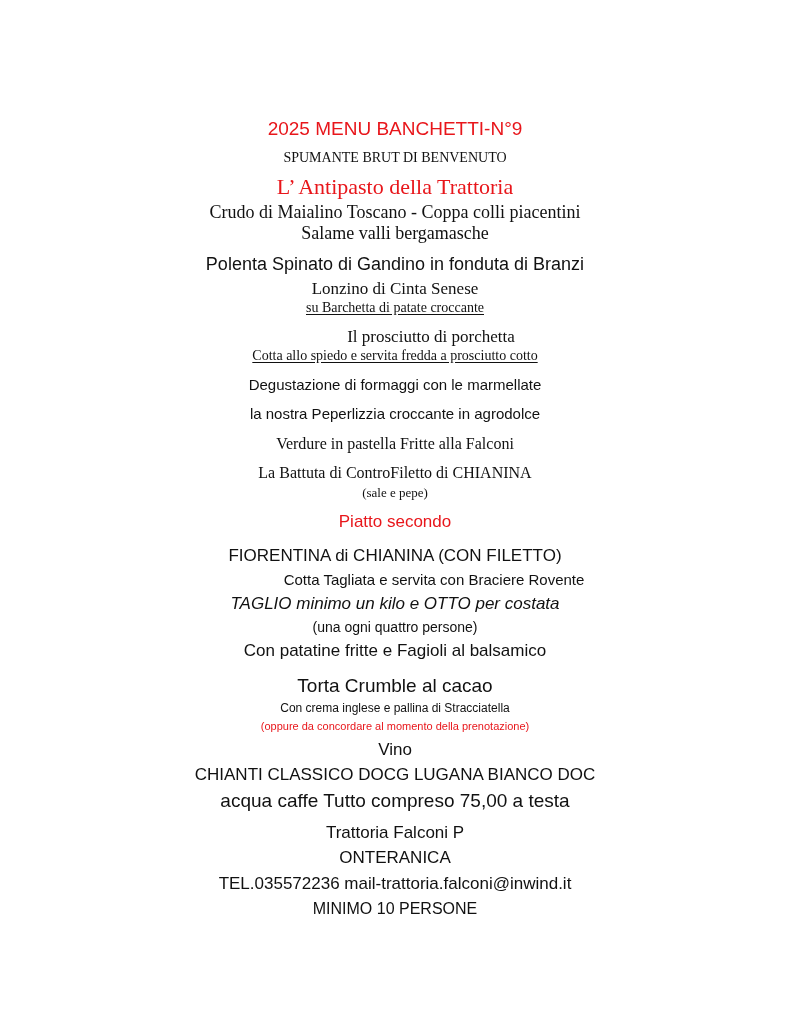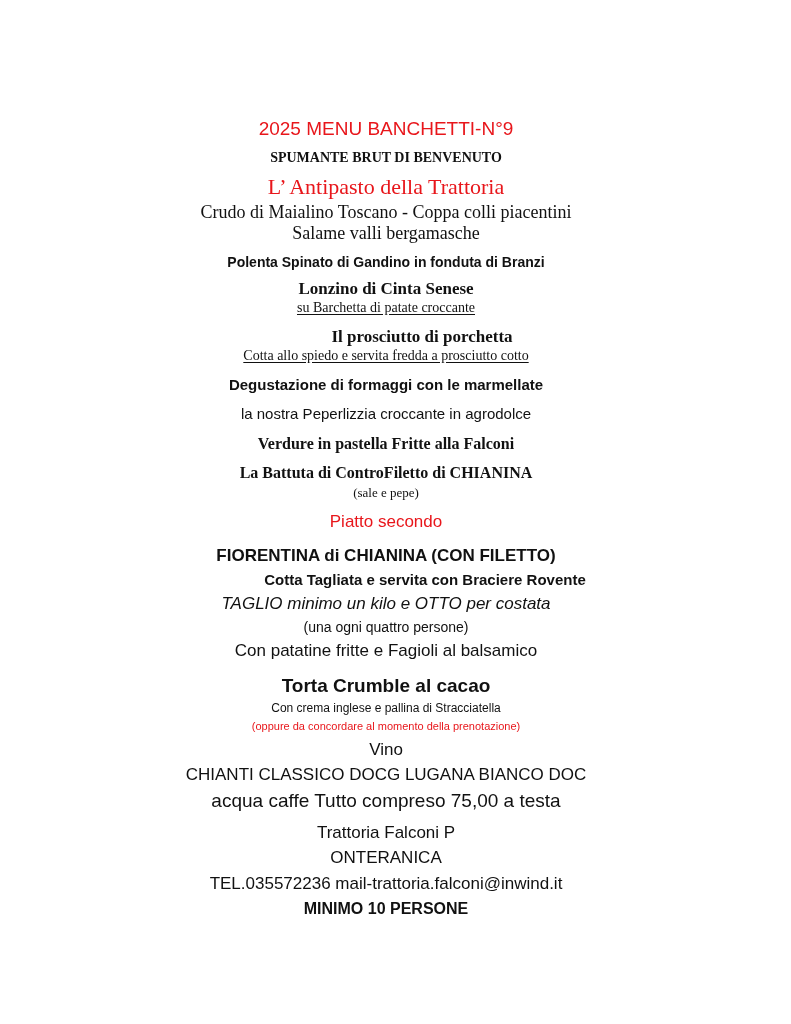--- a/index.html
+++ b/index.html
@@ -1,37 +1,37 @@
 <!DOCTYPE html>
 <html><head>
 <meta charset="utf-8">
 <style>
   html, body { margin: 0; padding: 0; background: #ffffff; }
   body { width: 791px; height: 1024px; position: relative; overflow: hidden; }
   .line {
-    position: absolute; left: 4px; width: 764px; text-align: center;
+    position: absolute; left: 13px; width: 764px; text-align: center;
     white-space: nowrap; color: #111111; line-height: 1;
   }
   .sans { font-family: "Liberation Sans", "DejaVu Sans", sans-serif; }
   .serif { font-family: "Liberation Serif", "DejaVu Serif", serif; }
   .red { color: #e8161b; }
-  .bold { font-weight: bold; }
+  .bold { font-weight: normal; }
   .italic { font-style: italic; }
   .u { text-decoration: underline; text-underline-offset: 2px; }
 </style>
 </head>
 <body>
 
 <div>
   <div class="line sans red" style="top:119px;font-size:19px;">2025 MENU BANCHETTI-N°9</div>
   <div class="line serif bold" style="top:151px;font-size:14px;">SPUMANTE BRUT DI BENVENUTO</div>
   <div class="line serif red" style="top:176px;font-size:22px;">L’ Antipasto della Trattoria</div>
   <div class="line serif" style="top:203px;font-size:18px;">Crudo di Maialino Toscano - Coppa colli piacentini</div>
   <div class="line serif" style="top:224px;font-size:18px;">Salame valli bergamasche</div>
-  <div class="line sans bold" style="top:255px;font-size:14px;">Polenta Spinato di Gandino  in fonduta di Branzi</div>
+  <div class="line sans bold" style="top:255px;font-size:18px;">Polenta Spinato di Gandino  in fonduta di Branzi</div>
   <div class="line serif bold" style="top:280px;font-size:17px;">Lonzino di Cinta Senese</div>
   <div class="line serif u" style="top:301px;font-size:14px;">su Barchetta di patate croccante</div>
   <div class="line serif bold" style="top:328px;font-size:17px;padding-left:36px;">Il prosciutto di porchetta</div>
   <div class="line serif u" style="top:349px;font-size:14px;">Cotta allo spiedo e servita fredda a prosciutto cotto</div>
   <div class="line sans bold" style="top:377px;font-size:15px;text-align:center;">Degustazione di formaggi con le marmellate</div>
   <div class="line sans" style="top:406px;font-size:15px;">la nostra Peperlizzia croccante in agrodolce</div>
   <div class="line serif bold" style="top:436px;font-size:16px;">Verdure in pastella Fritte alla Falconi</div>
   <div class="line serif bold" style="top:465px;font-size:16px;">La Battuta di ControFiletto di CHIANINA</div>
   <div class="line serif" style="top:486px;font-size:13px;">(sale e pepe)</div>
   <div class="line sans red" style="top:513px;font-size:17px;">Piatto secondo</div>

